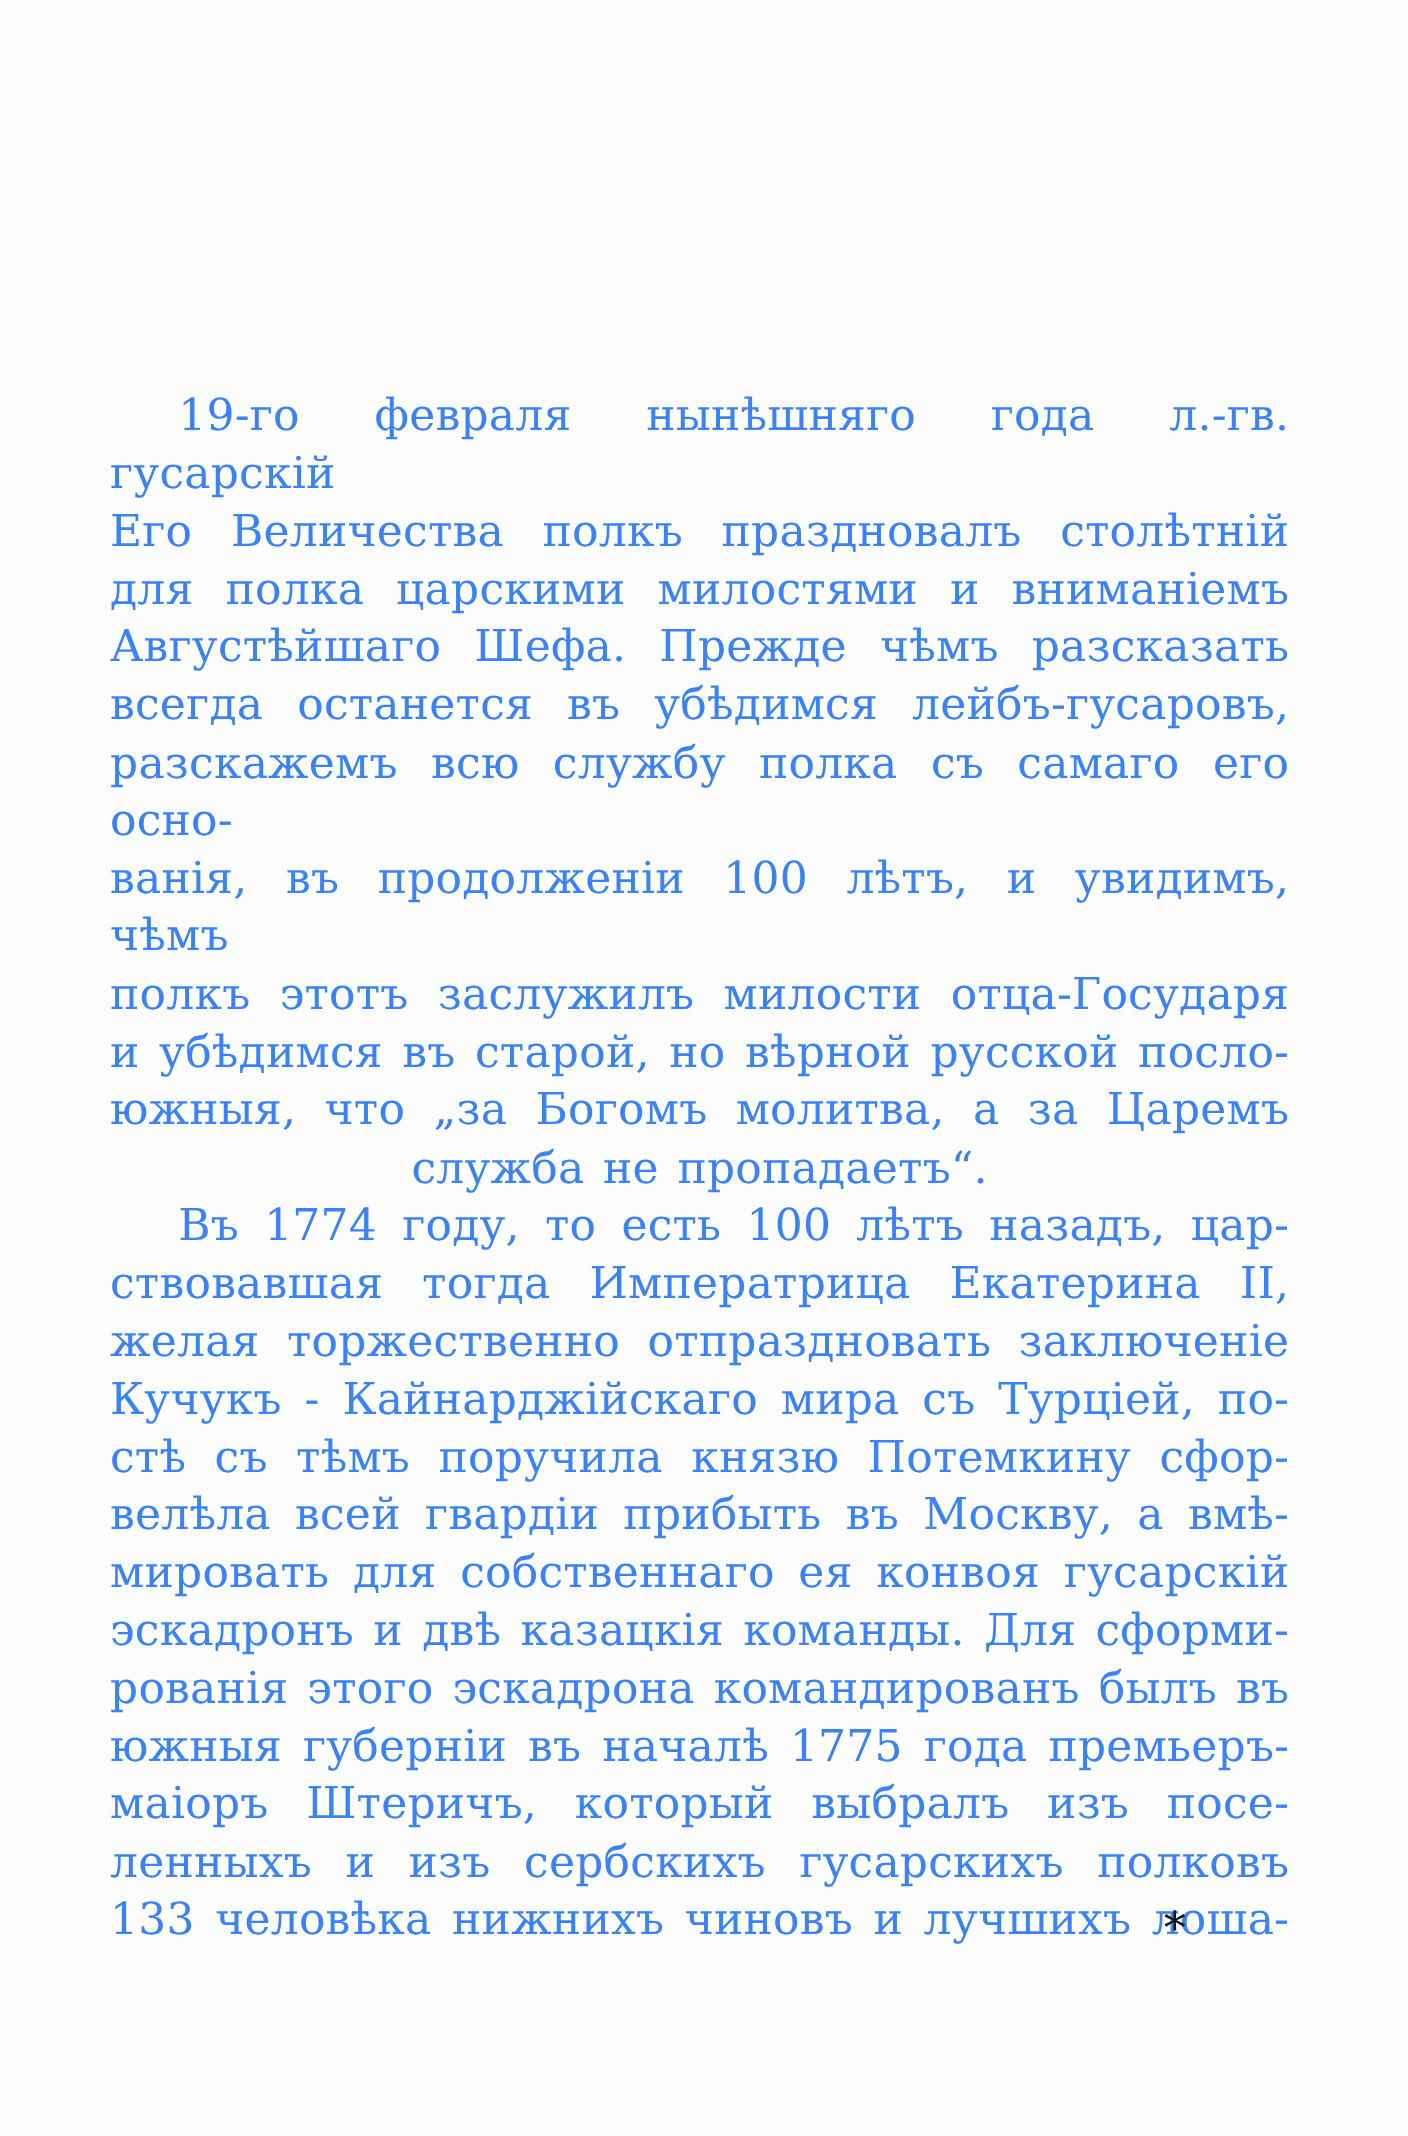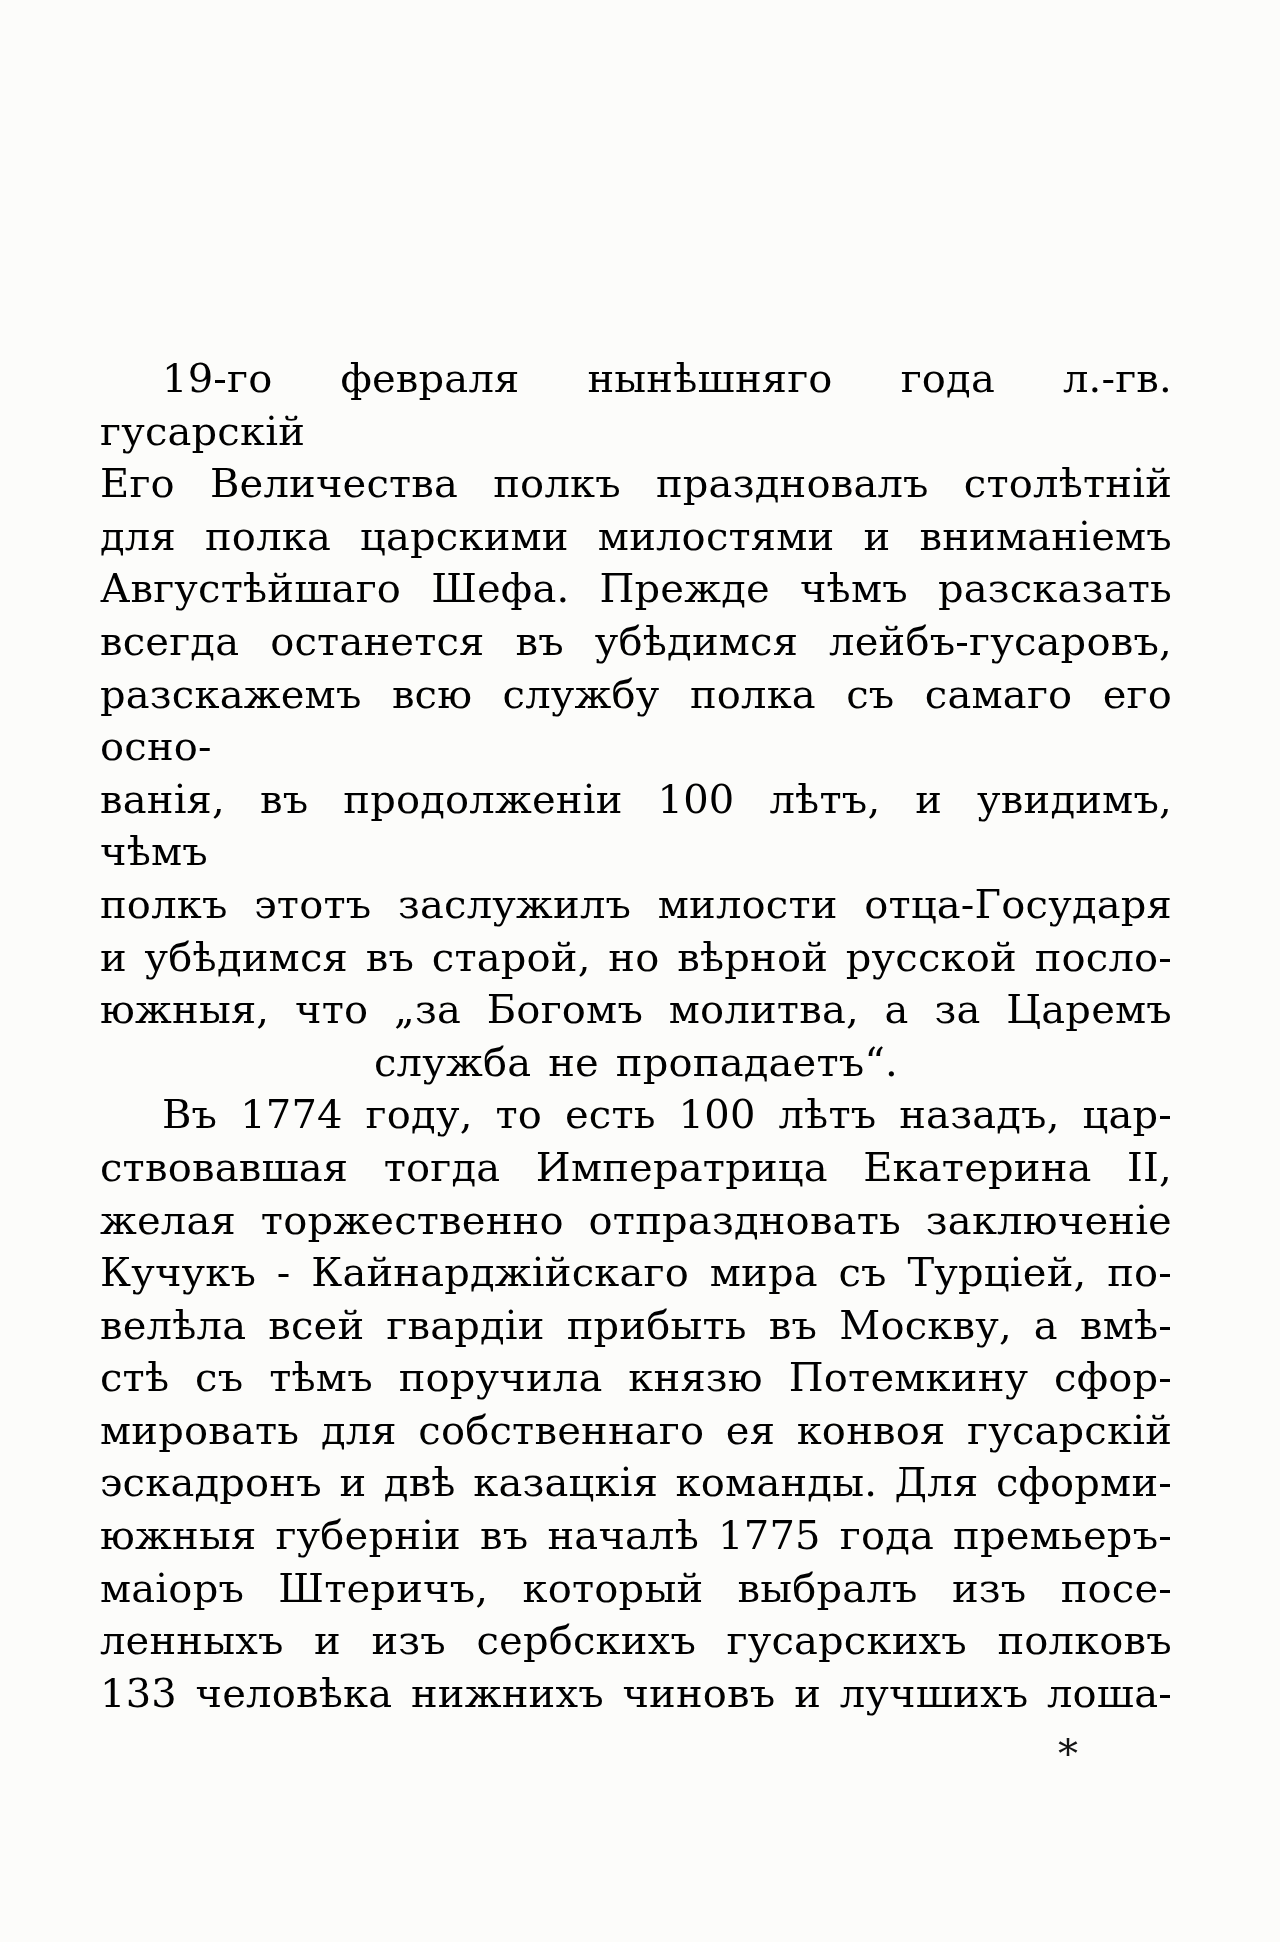--- a/index.html
+++ b/index.html
@@ -43,39 +43,40 @@
     left: 1058px;
     top: 1730px;
     font-size: 40px;
     color: #141414;
   }
 </style>
 </head>
 <body>
 
 <div class="scan-page" style="background: rgb(252, 252, 250);">
-  <div class="page-text" style="color: #000000;">
+  <div class="page-text" style="color: #3b82f6;">
       <div class="line just indent">19-го февраля нынѣшняго года л.-гв. гусарскій</div>
       <div class="line just">Его Величества полкъ праздновалъ столѣтній</div>
       <div class="line just">для полка царскими милостями и вниманіемъ</div>
       <div class="line just">Августѣйшаго Шефа. Прежде чѣмъ разсказать</div>
       <div class="line just">всегда останется въ убѣдимся лейбъ-гусаровъ,</div>
       <div class="line just">разскажемъ всю службу полка съ самаго его осно-</div>
       <div class="line just">ванія, въ продолженіи 100 лѣтъ, и увидимъ, чѣмъ</div>
       <div class="line just">полкъ этотъ заслужилъ милости отца-Государя</div>
       <div class="line just">и убѣдимся въ старой, но вѣрной русской посло-</div>
       <div class="line just">южныя, что „за Богомъ молитва, а за Царемъ</div>
       <div class="line">служба не пропадаетъ“.</div>
       <div class="line just indent">Въ 1774 году, то есть 100 лѣтъ назадъ, цар-</div>
       <div class="line just">ствовавшая тогда Императрица Екатерина II,</div>
       <div class="line just">желая торжественно отпраздновать заключеніе</div>
       <div class="line just">Кучукъ - Кайнарджійскаго мира съ Турціей, по-</div>
+      <div class="line just">стѣ съ тѣмъ поручила князю Потемкину сфор-</div>
       <div class="line just">велѣла всей гвардіи прибыть въ Москву, а вмѣ-</div>
-      <div class="line just">стѣ съ тѣмъ поручила князю Потемкину сфор-</div>
       <div class="line just">мировать для собственнаго ея конвоя гусарскій</div>
       <div class="line just">эскадронъ и двѣ казацкія команды. Для сформи-</div>
+      <div class="line just">рованія этого эскадрона командированъ былъ въ</div>
       <div class="line just">южныя губерніи въ началѣ 1775 года премьеръ-</div>
       <div class="line just">маіоръ Штеричъ, который выбралъ изъ посе-</div>
       <div class="line just">ленныхъ и изъ сербскихъ гусарскихъ полковъ</div>
       <div class="line just">133 человѣка нижнихъ чиновъ и лучшихъ лоша-</div>
     </div>
   <span class="footnote-mark">*</span>
 </div>
 
 </body></html>

